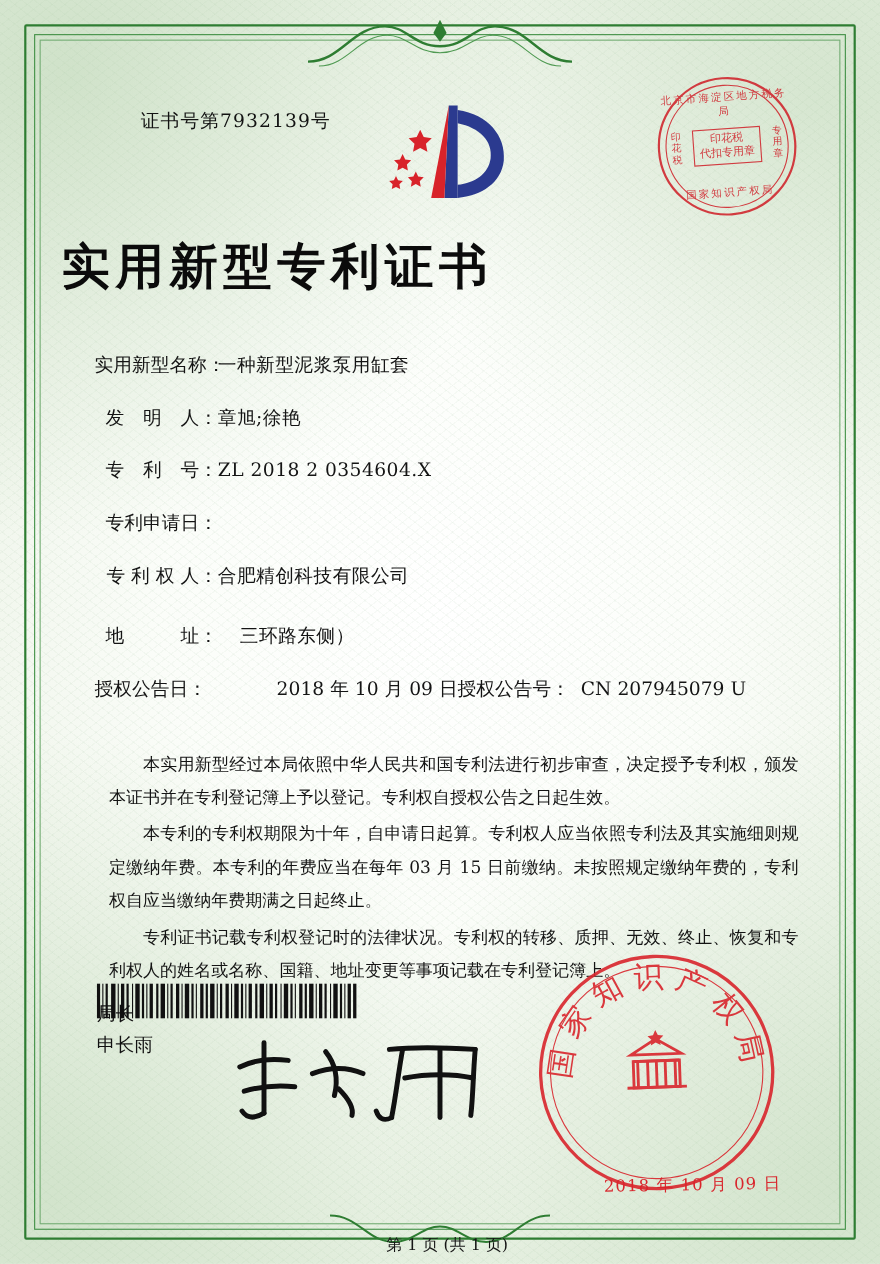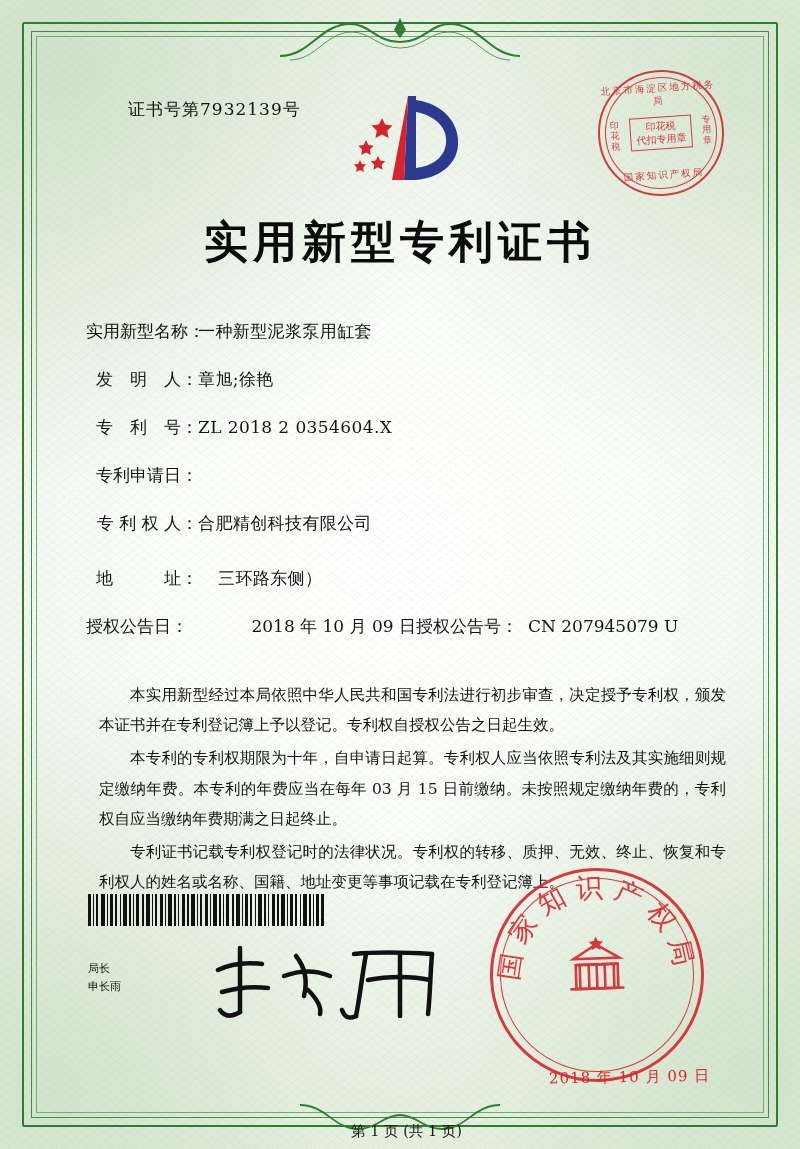--- a/index.html
+++ b/index.html
@@ -95,21 +95,20 @@
     top: 40px;
     transform: translateX(-50%);
     width: 160px;
     height: 105px;
   }
 
   .title {
     position: absolute;
     left: 0; right: 0;
     top: 165px;
-    text-align: center;
     font-size: 44px;
     font-weight: bold;
     letter-spacing: 5px;
     color: #0b0b0b;
     font-family: "DejaVu Serif", serif;
   }
 
   
   .stamp-tax {
     position: absolute;
@@ -241,22 +240,22 @@
     left: 32px;
     top: 846px;
     width: 238px;
     height: 32px;
   }
 
   
   .sig-label {
     position: absolute;
     left: 32px;
-    top: 912px;
-    font-size: 11px;
+    top: 860px;
+    font-size: 17px;
     line-height: 1.65;
     color: #111;
     font-family: "DejaVu Serif", serif;
   }
   .signature {
     position: absolute;
     left: 148px;
     top: 888px;
     width: 280px;
     height: 90px;

